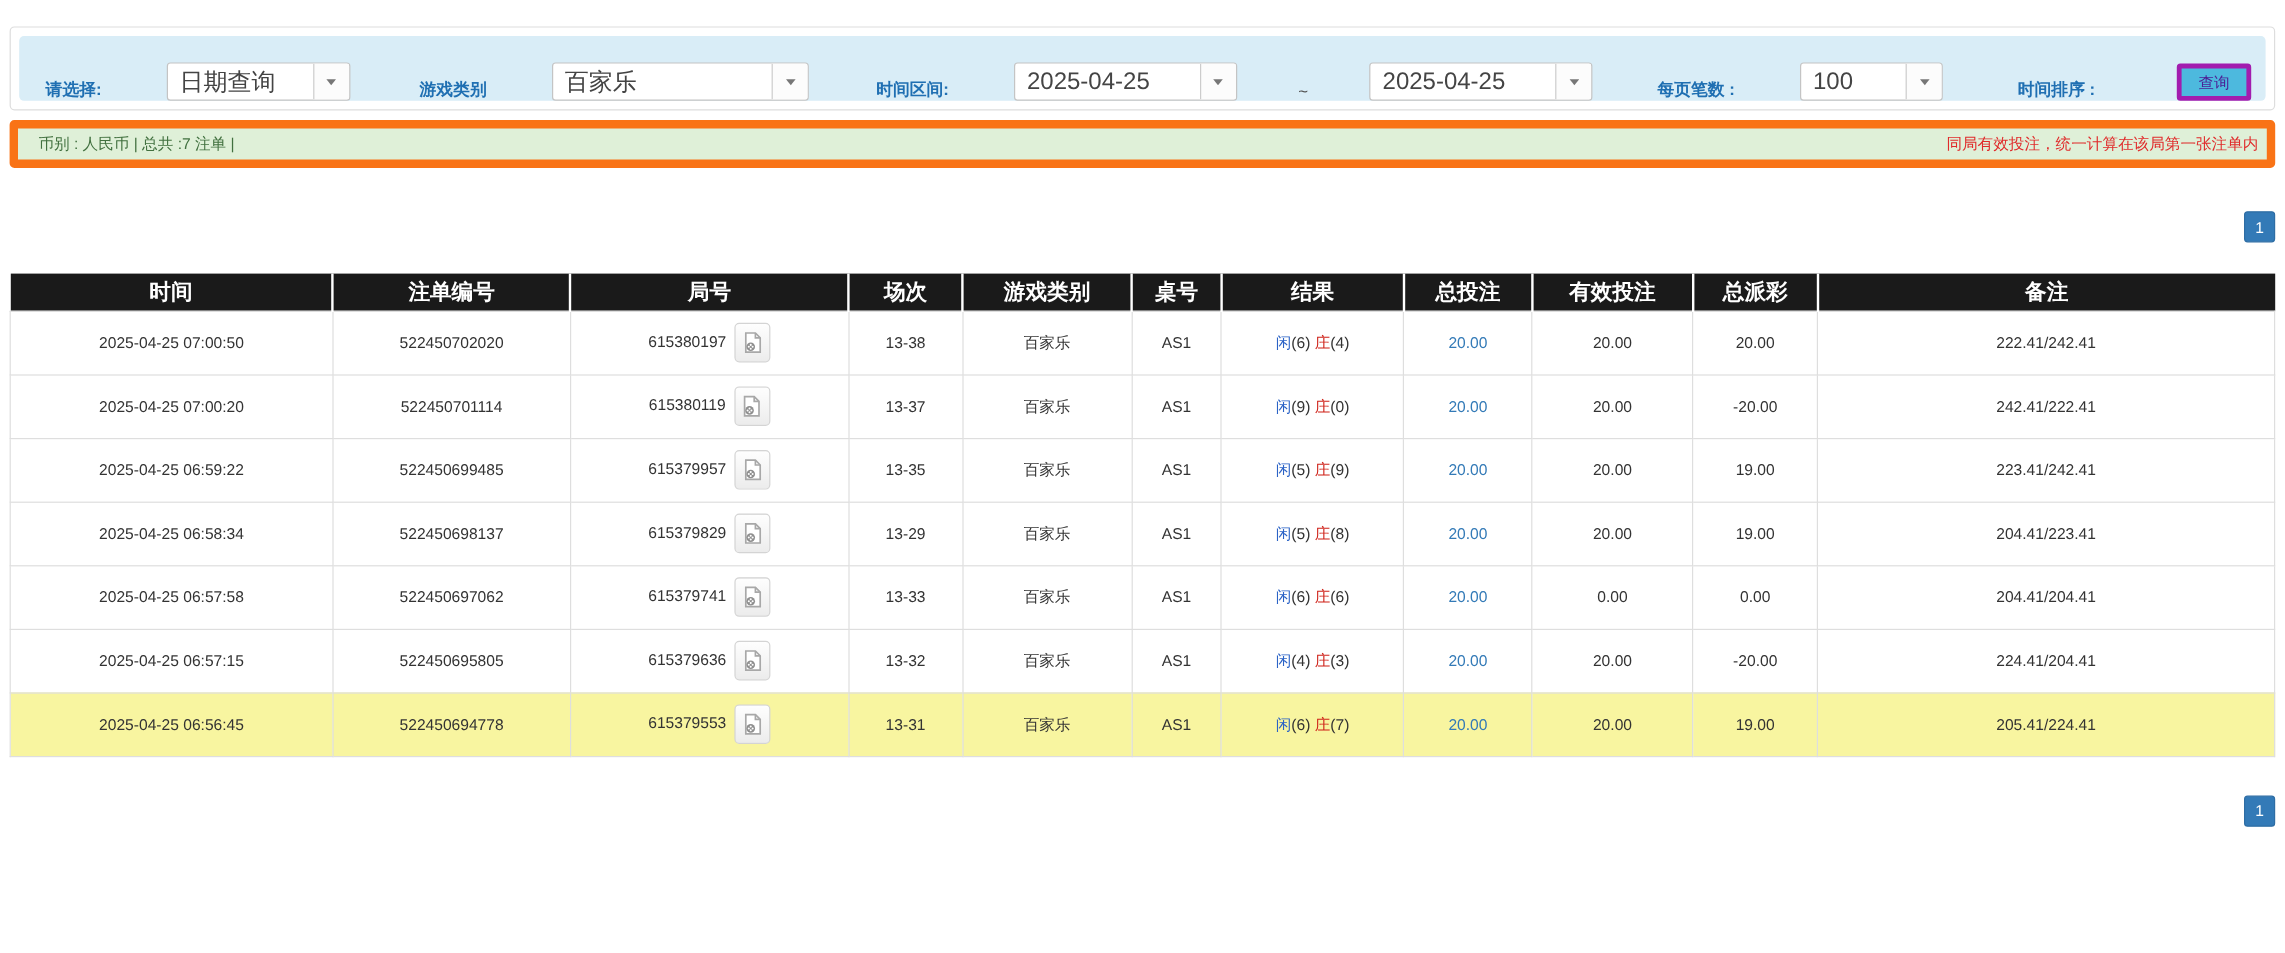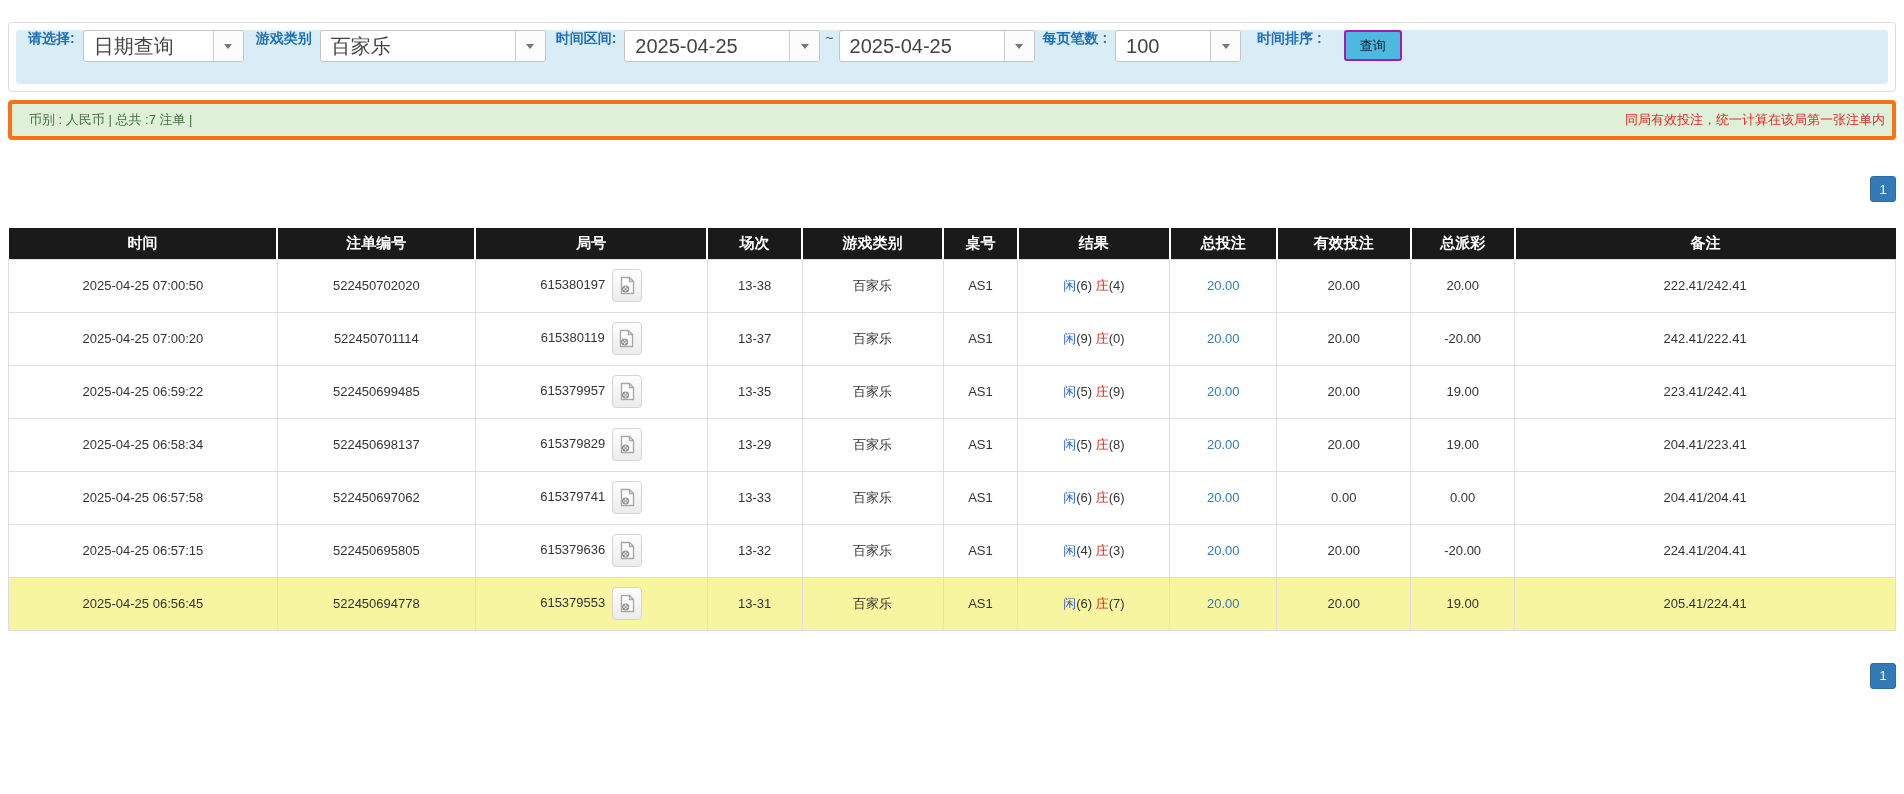--- a/index.html
+++ b/index.html
@@ -20,64 +20,65 @@
     border: 1px solid #ddd;
     border-radius: 4px;
     padding: 7px;
     background: #fff;
   }
   .filter-strip {
     background: #d9edf7;
     border-radius: 4px;
     height: 54px;
     display: flex;
-    align-items: flex-start;
-    padding: 0 2px;
+    align-items: flex-end;
+    padding: 0 12px;
     white-space: nowrap;
+    gap: 46px;
   }
   .flabel { font-size: 14px; font-weight: 700; color: #1f6fb2; margin: 0 8px 0 10px; }
   .sel {
     height: 32px; background: #fff; border: 1px solid #c4c4c4; border-radius: 3px;
     display: inline-flex; align-items: stretch; overflow: hidden; cursor: pointer;
   }
   .sel-text { flex: 1; display: flex; align-items: center; padding-left: 10px; font-size: 20px; color: #444; overflow: hidden; }
   .sel-arrow { width: 30px; border-left: 1px solid #ccc; background: #fcfcfc; display: flex; align-items: center; justify-content: center; }
   .sel-arrow i { width: 0; height: 0; border-left: 4px solid transparent; border-right: 4px solid transparent; border-top: 5px solid #777; }
   .tilde { font-size: 14px; color: #555; margin: 0 5px; }
   .search-btn {
     margin-left: 14px; height: 31px; padding: 0 14px;
-    background: #4db9de; color: #0f172a; border: 2px solid #a21caf; border-radius: 3px;
+    background: #4db9de; color: #4c1d95; border: 4px solid #a21caf; border-radius: 3px;
     font-size: 13px; cursor: pointer; font-family: inherit;
   }
 
   
   .summary-bar {
     margin-top: 8px; height: 40px;
-    background: #dff0d8; border: 4px solid #f97316; border-radius: 4px;
+    background: #dff0d8; border: 7px solid #f97316; border-radius: 4px;
     display: flex; align-items: center; justify-content: space-between;
     padding: 0 7px 0 17px; font-size: 13px;
   }
   .summary-left { color: #41703f; }
   .summary-right { color: #e02b2b; }
 
   
   .pagi { display: flex; justify-content: flex-end; }
   .pagi-top { margin-top: 36px; }
   .pagi-bottom { margin-top: 32px; }
   .page-btn {
     min-width: 26px; height: 26px; background: #337ab7; border: 1px solid #2e6da4;
     color: #fff; border-radius: 3px; font-size: 13px;
     display: inline-flex; align-items: center; justify-content: center;
     text-decoration: none; cursor: pointer; padding: 0 6px;
   }
 
   
   .bet-table { width: 100%; margin-top: 26px; border-collapse: collapse; table-layout: fixed; }
   .bet-table thead th {
-    background: #1a1a1a; color: #fff; font-size: 15px; font-weight: 700;
+    background: #1a1a1a; color: #fff; font-size: 18px; font-weight: 700;
     height: 31px; border-right: 2px solid #fff; text-align: center;
   }
   .bet-table thead th:last-child { border-right: none; }
   .bet-table tbody td {
     height: 53px; text-align: center; vertical-align: middle;
     font-size: 13px; color: #333; background: #fff;
     border: 1px solid #dedede;
   }
   .bet-table tr.highlight td { background: #f8f5a0; }
   .bet-table tr.sum-row td {

